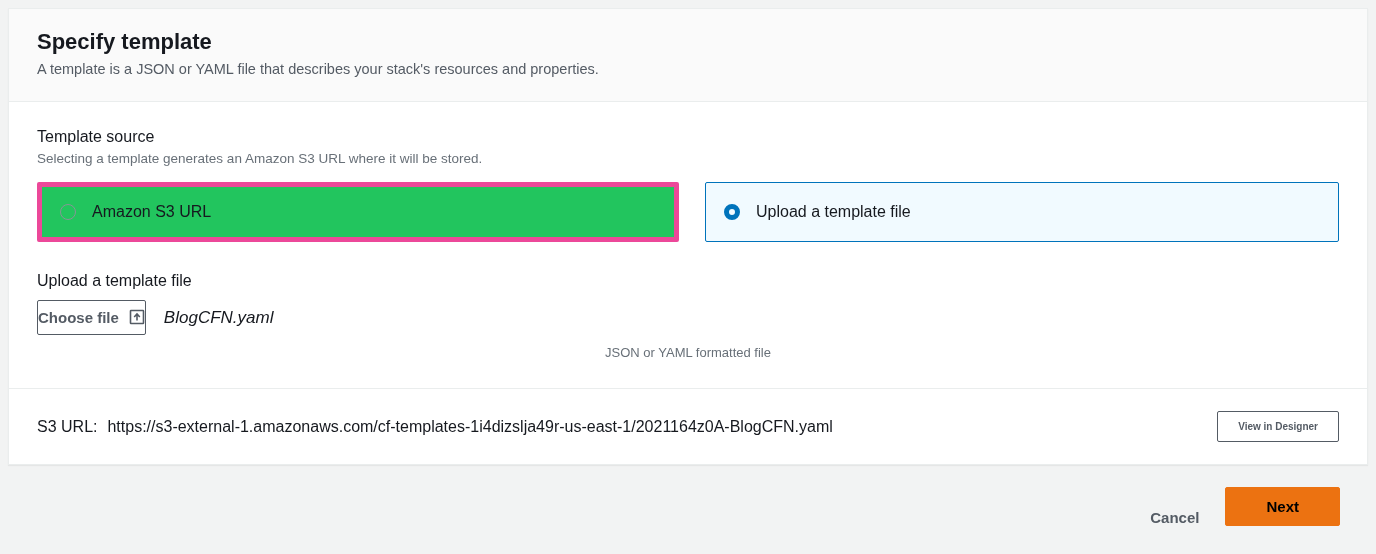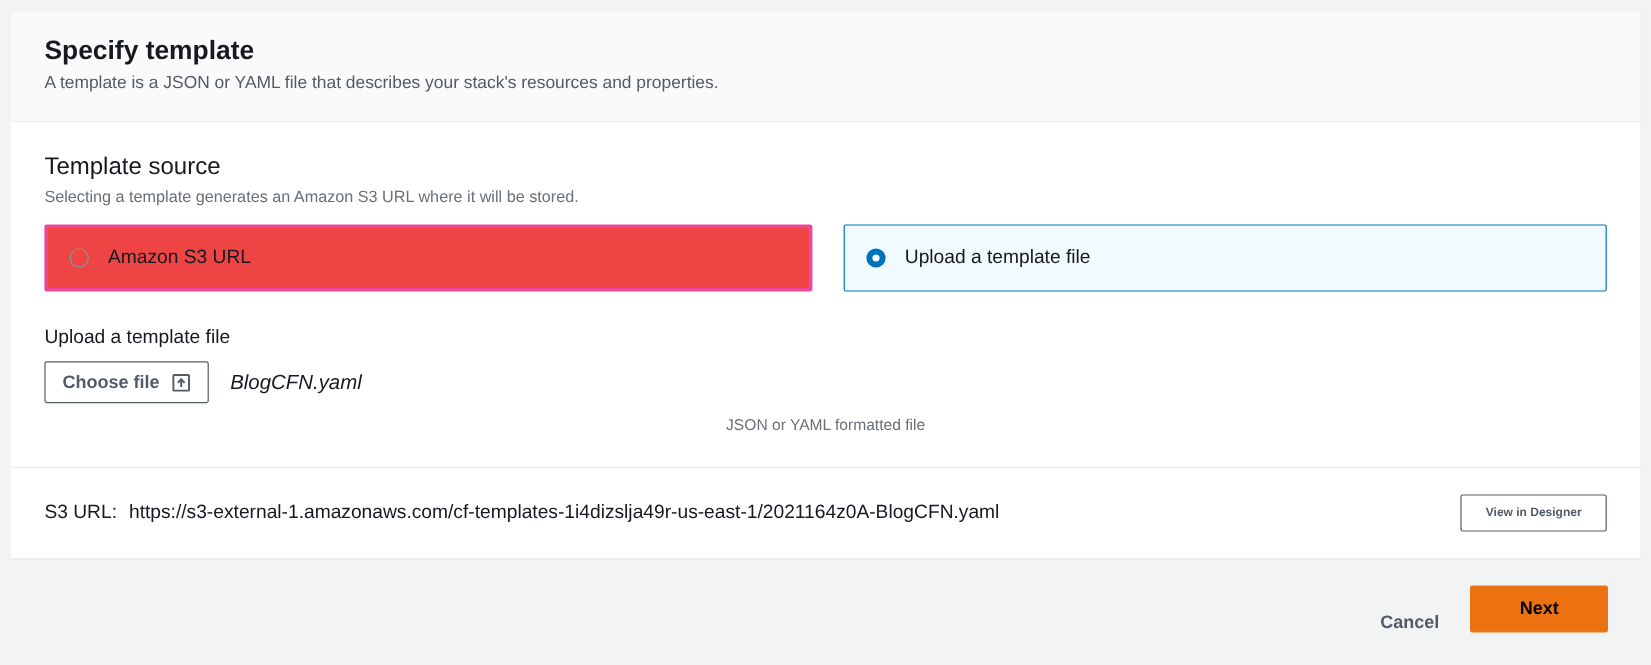--- a/index.html
+++ b/index.html
@@ -29,43 +29,43 @@
     }
     .panel-header .desc {
       font-size: 14.5px;
       color: #545b64;
     }
     .panel-body {
       background: #fff;
       padding: 26px 28px 28px 28px;
     }
     .section-label {
-      font-size: 20px;
+      font-size: 16px;
       color: #16191f;
       font-weight: 400;
       margin-bottom: 5px;
     }
     .section-sub {
       font-size: 13.5px;
       color: #687078;
       margin-bottom: 16px;
     }
     .radio-row {
       display: flex;
       gap: 26px;
     }
     .radio-card {
       flex: 1;
       display: flex;
       align-items: center;
       padding: 16px 18px;
-      border: 3px solid #ec4899;
-      border-radius: 2px;
-      cursor: pointer;
-      background: #ef4444;
+      border: 5px solid #ec4899;
+      border-radius: 2px;
+      cursor: pointer;
+      background: #22c55e;
       font-size: 16px;
       color: #16191f;
     }
     .radio-card.selected {
       border: 1px solid #0073bb;
       background: #f1faff;
     }
     .radio-outer {
       width: 16px;
       height: 16px;
@@ -89,24 +89,24 @@
       margin-bottom: 10px;
     }
     .upload-row {
       display: flex;
       align-items: center;
       gap: 18px;
       margin-bottom: 10px;
     }
     .choose-btn {
       display: inline-flex;
-      align-items: flex-end;
+      align-items: flex-start;
       gap: 10px;
       border: 1px solid #545b64;
-      padding: 8px 14px;
+      padding: 8px 0;
       background: #fff;
       font-size: 15px;
       font-weight: 700;
       color: #545b64;
       cursor: pointer;
       border-radius: 2px;
     }
     .choose-btn svg { width: 16px; height: 16px; }
     .filename {
       font-style: italic;

